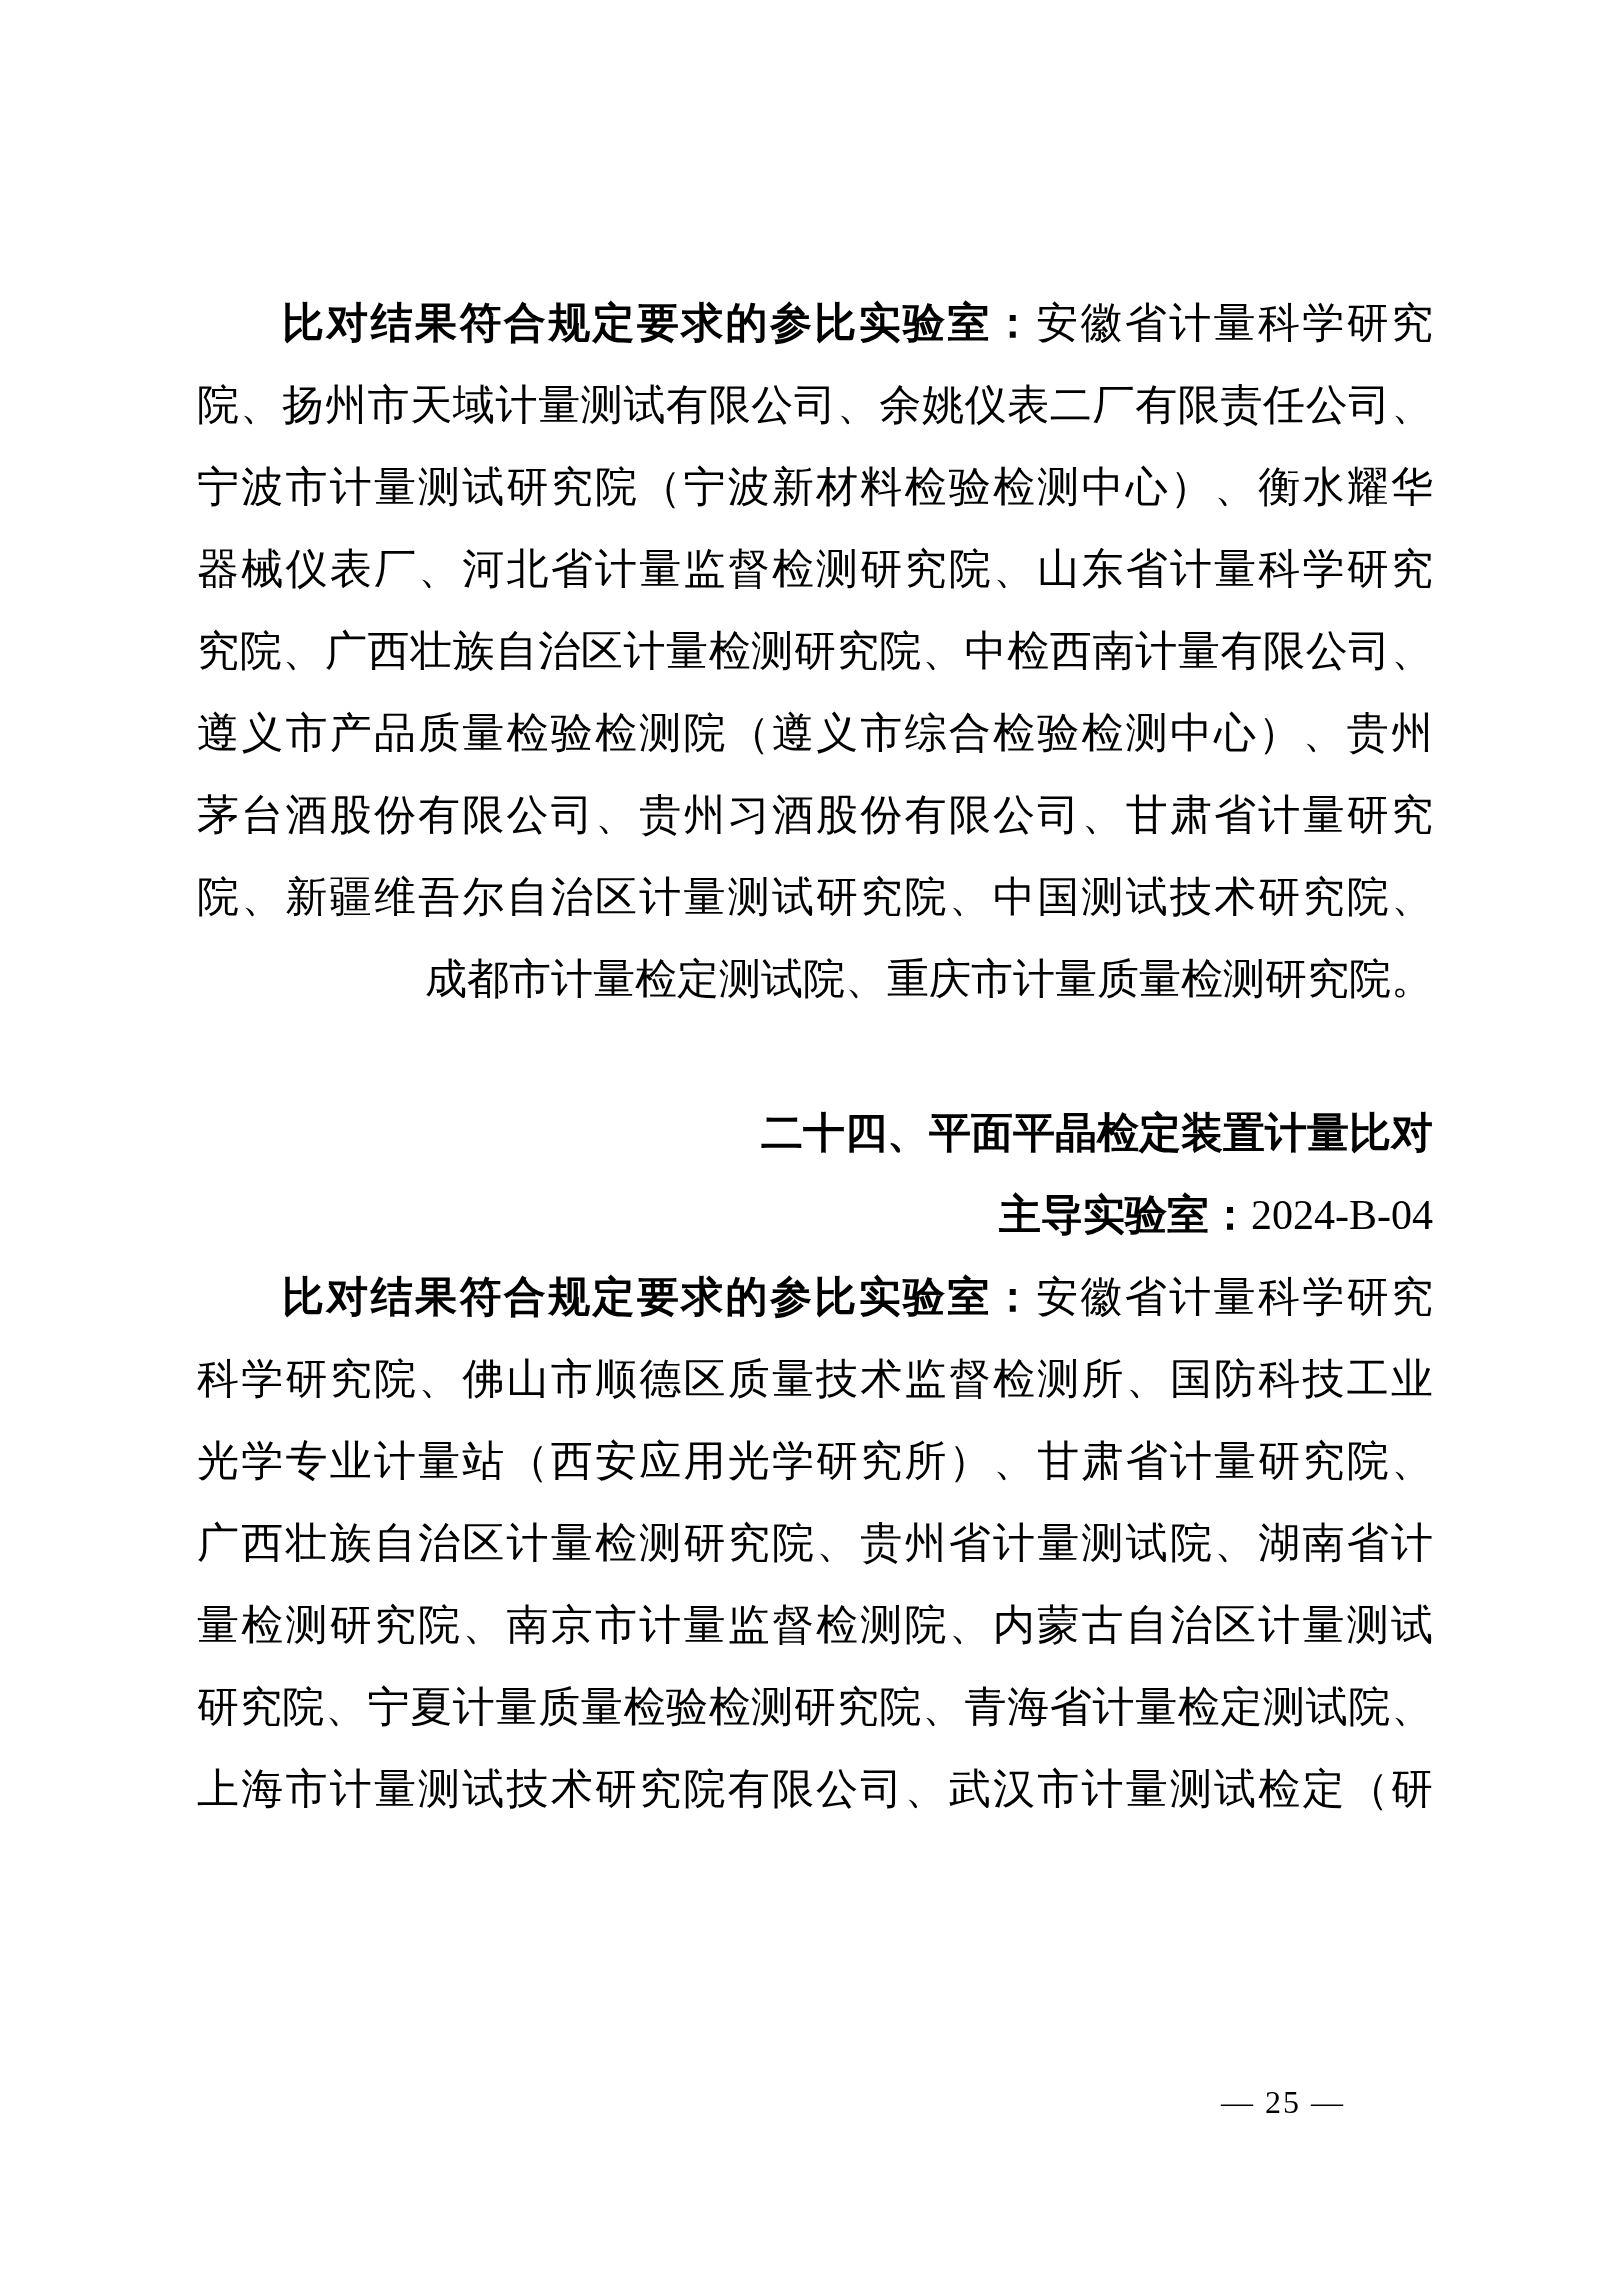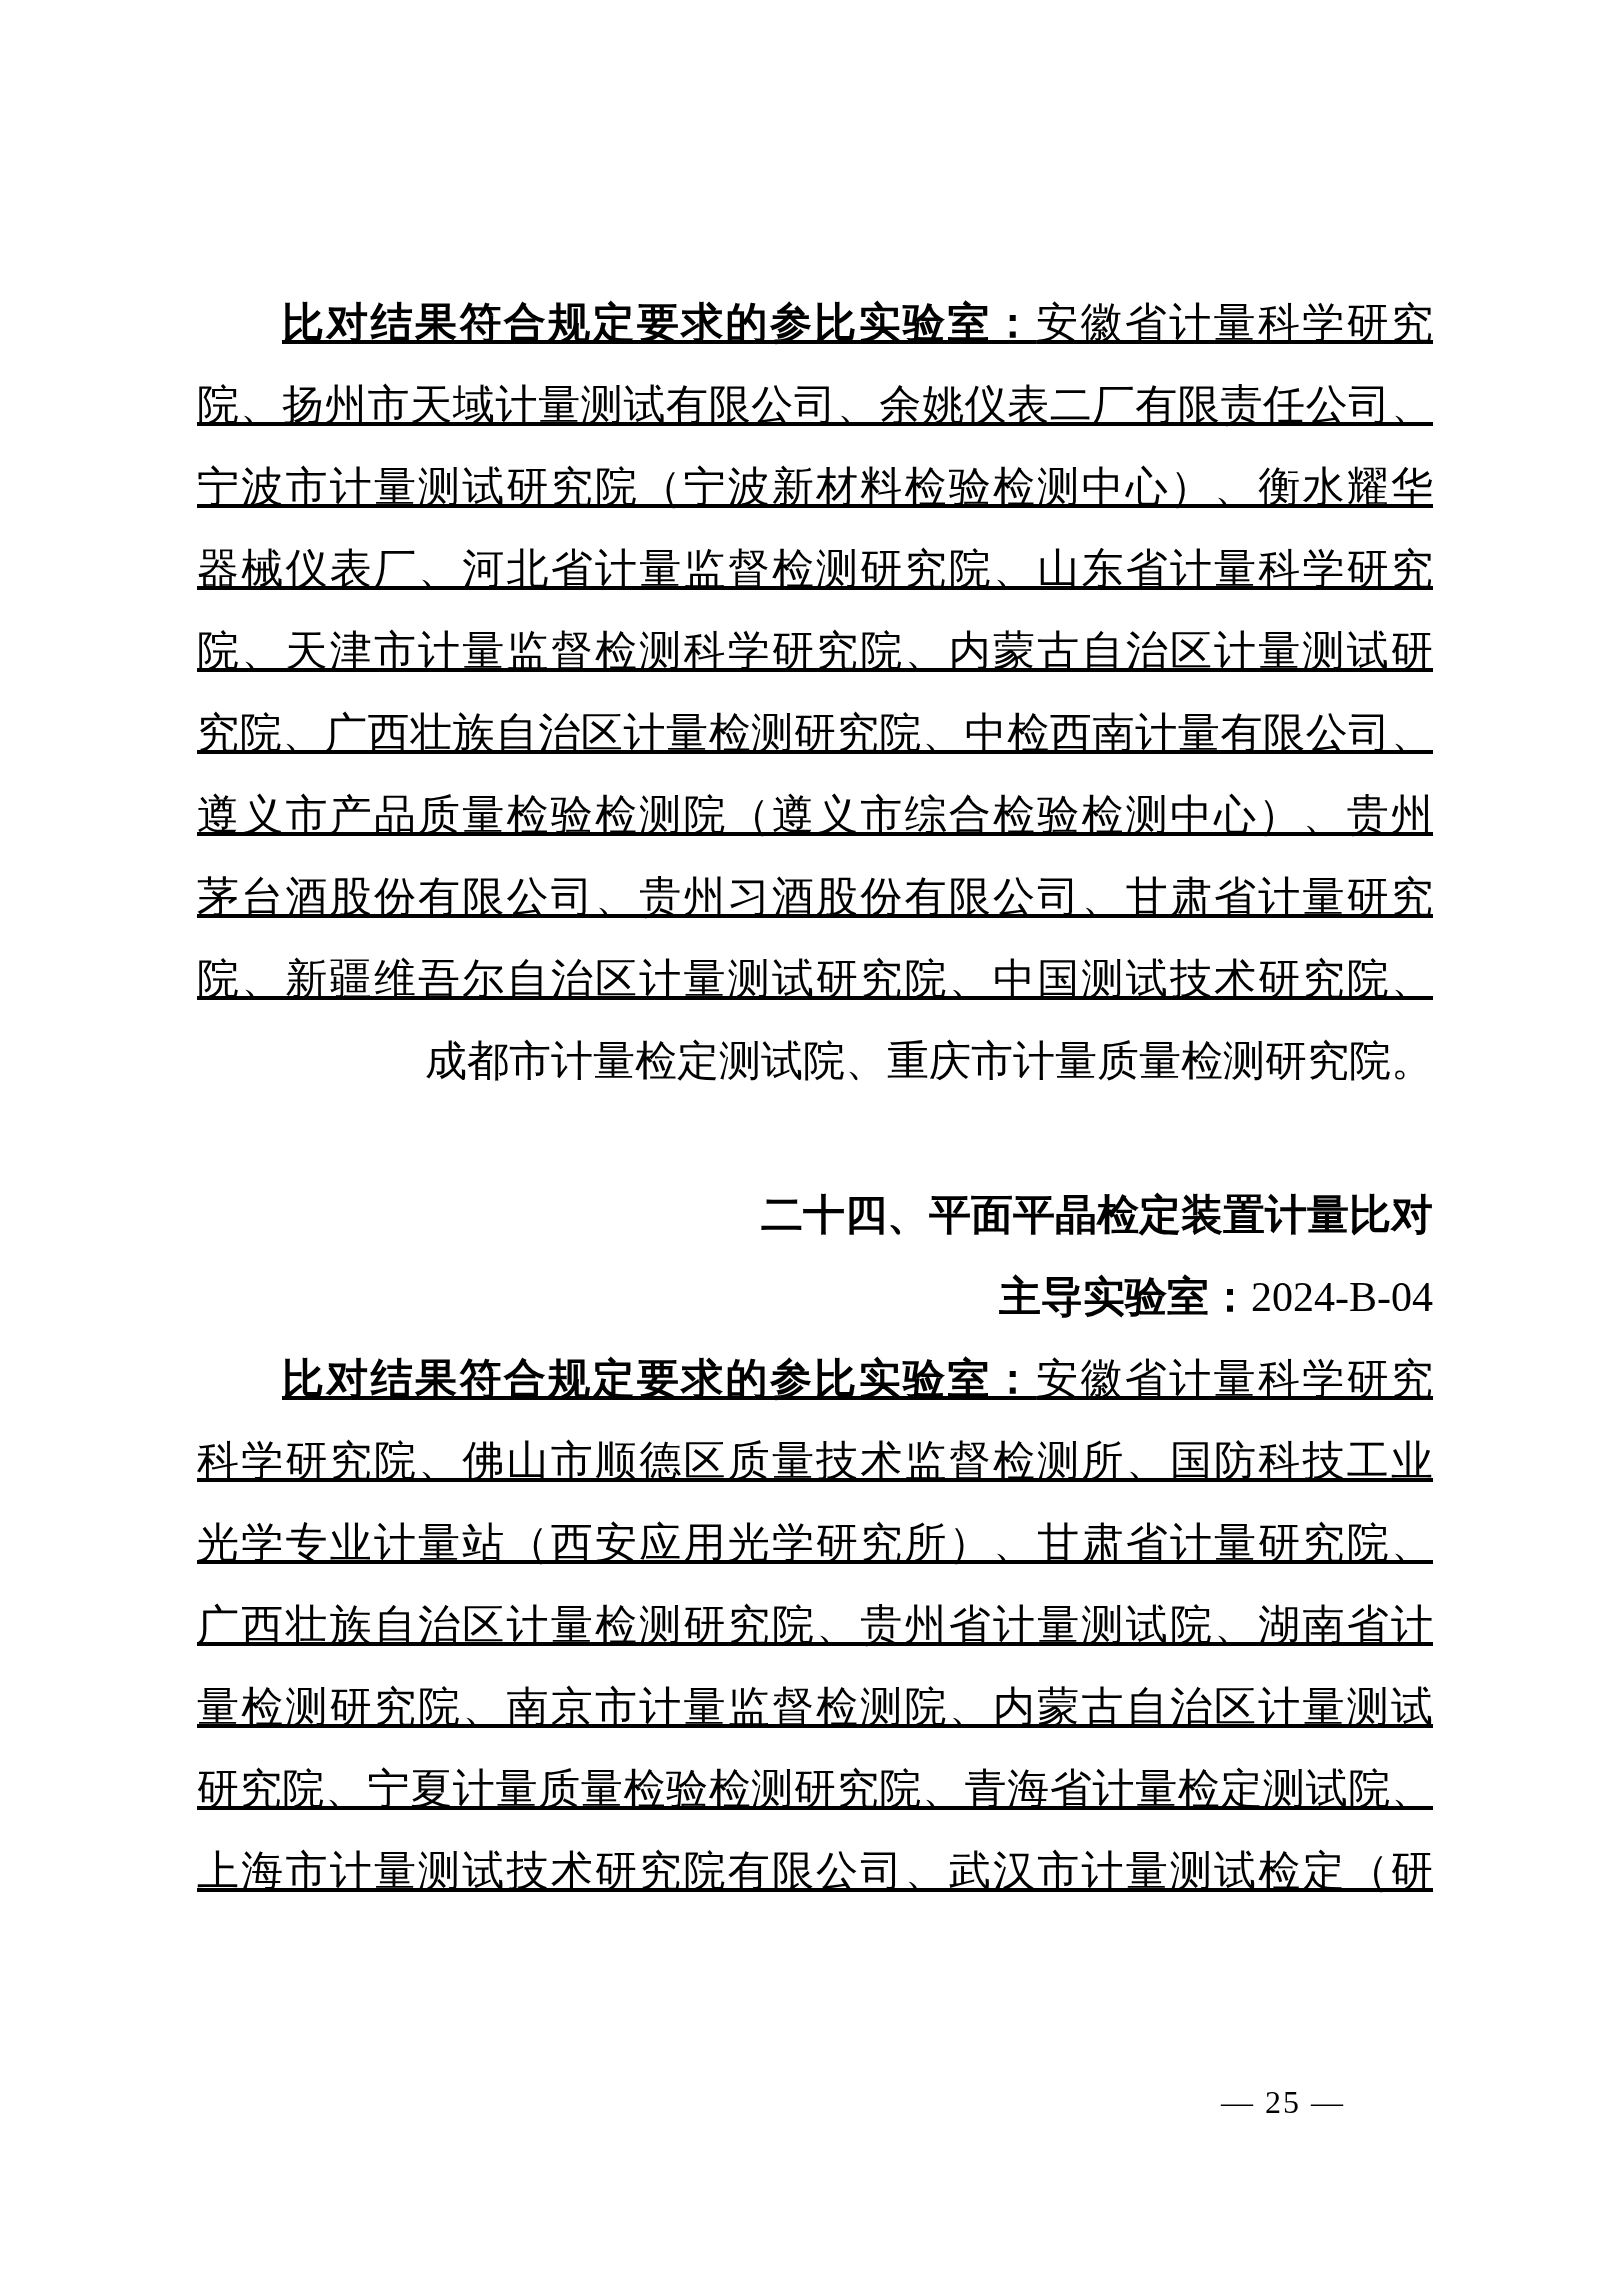--- a/index.html
+++ b/index.html
@@ -28,21 +28,20 @@
     font-size: 42px;
     line-height: 82px;
     white-space: nowrap;
     text-align: right;
   }
   
   .fill {
     white-space: normal;
     text-align: justify;
     text-align-last: justify;
-    text-decoration: underline;
   }
   .indent {
     text-indent: 85px;
   }
   .spacer {
     height: 72px;
   }
   
   .lead, .heading {
     font-family: "Liberation Sans", "DejaVu Sans", sans-serif;
@@ -66,21 +65,20 @@
 </head>
 <body>
 
 <div class="page">
   <div class="content">
 
     <p class="line fill indent"><span class="lead">比对结果符合规定要求的参比实验室：</span><span>安徽省计量科学研究</span></p>
     <p class="line fill">院、扬州市天域计量测试有限公司、余姚仪表二厂有限责任公司、</p>
     <p class="line fill">宁波市计量测试研究院（宁波新材料检验检测中心）、衡水耀华</p>
     <p class="line fill">器械仪表厂、河北省计量监督检测研究院、山东省计量科学研究</p>
-    <p class="line fill">院、天津市计量监督检测科学研究院、内蒙古自治区计量测试研</p>
     <p class="line fill">究院、广西壮族自治区计量检测研究院、中检西南计量有限公司、</p>
     <p class="line fill">遵义市产品质量检验检测院（遵义市综合检验检测中心）、贵州</p>
     <p class="line fill">茅台酒股份有限公司、贵州习酒股份有限公司、甘肃省计量研究</p>
     <p class="line fill">院、新疆维吾尔自治区计量测试研究院、中国测试技术研究院、</p>
     <p class="line">成都市计量检定测试院、重庆市计量质量检测研究院。</p>
 
     <div class="spacer"></div>
 
     <p class="line indent"><span class="heading">二十四、平面平晶检定装置计量比对</span></p>
     <p class="line indent"><span class="lead">主导实验室：</span><span class="latin">2024-B-04</span></p>

